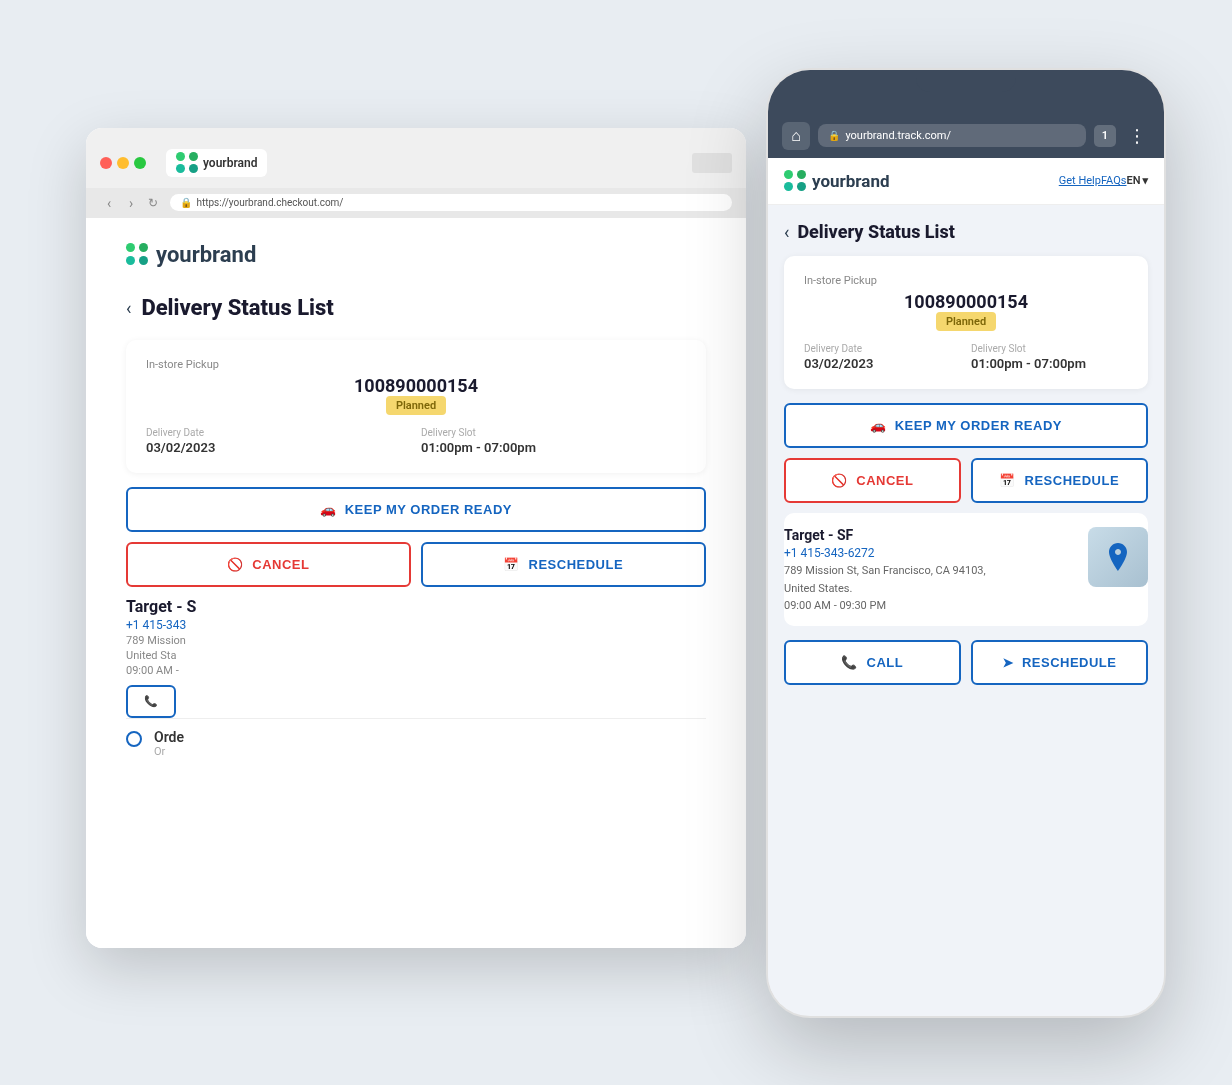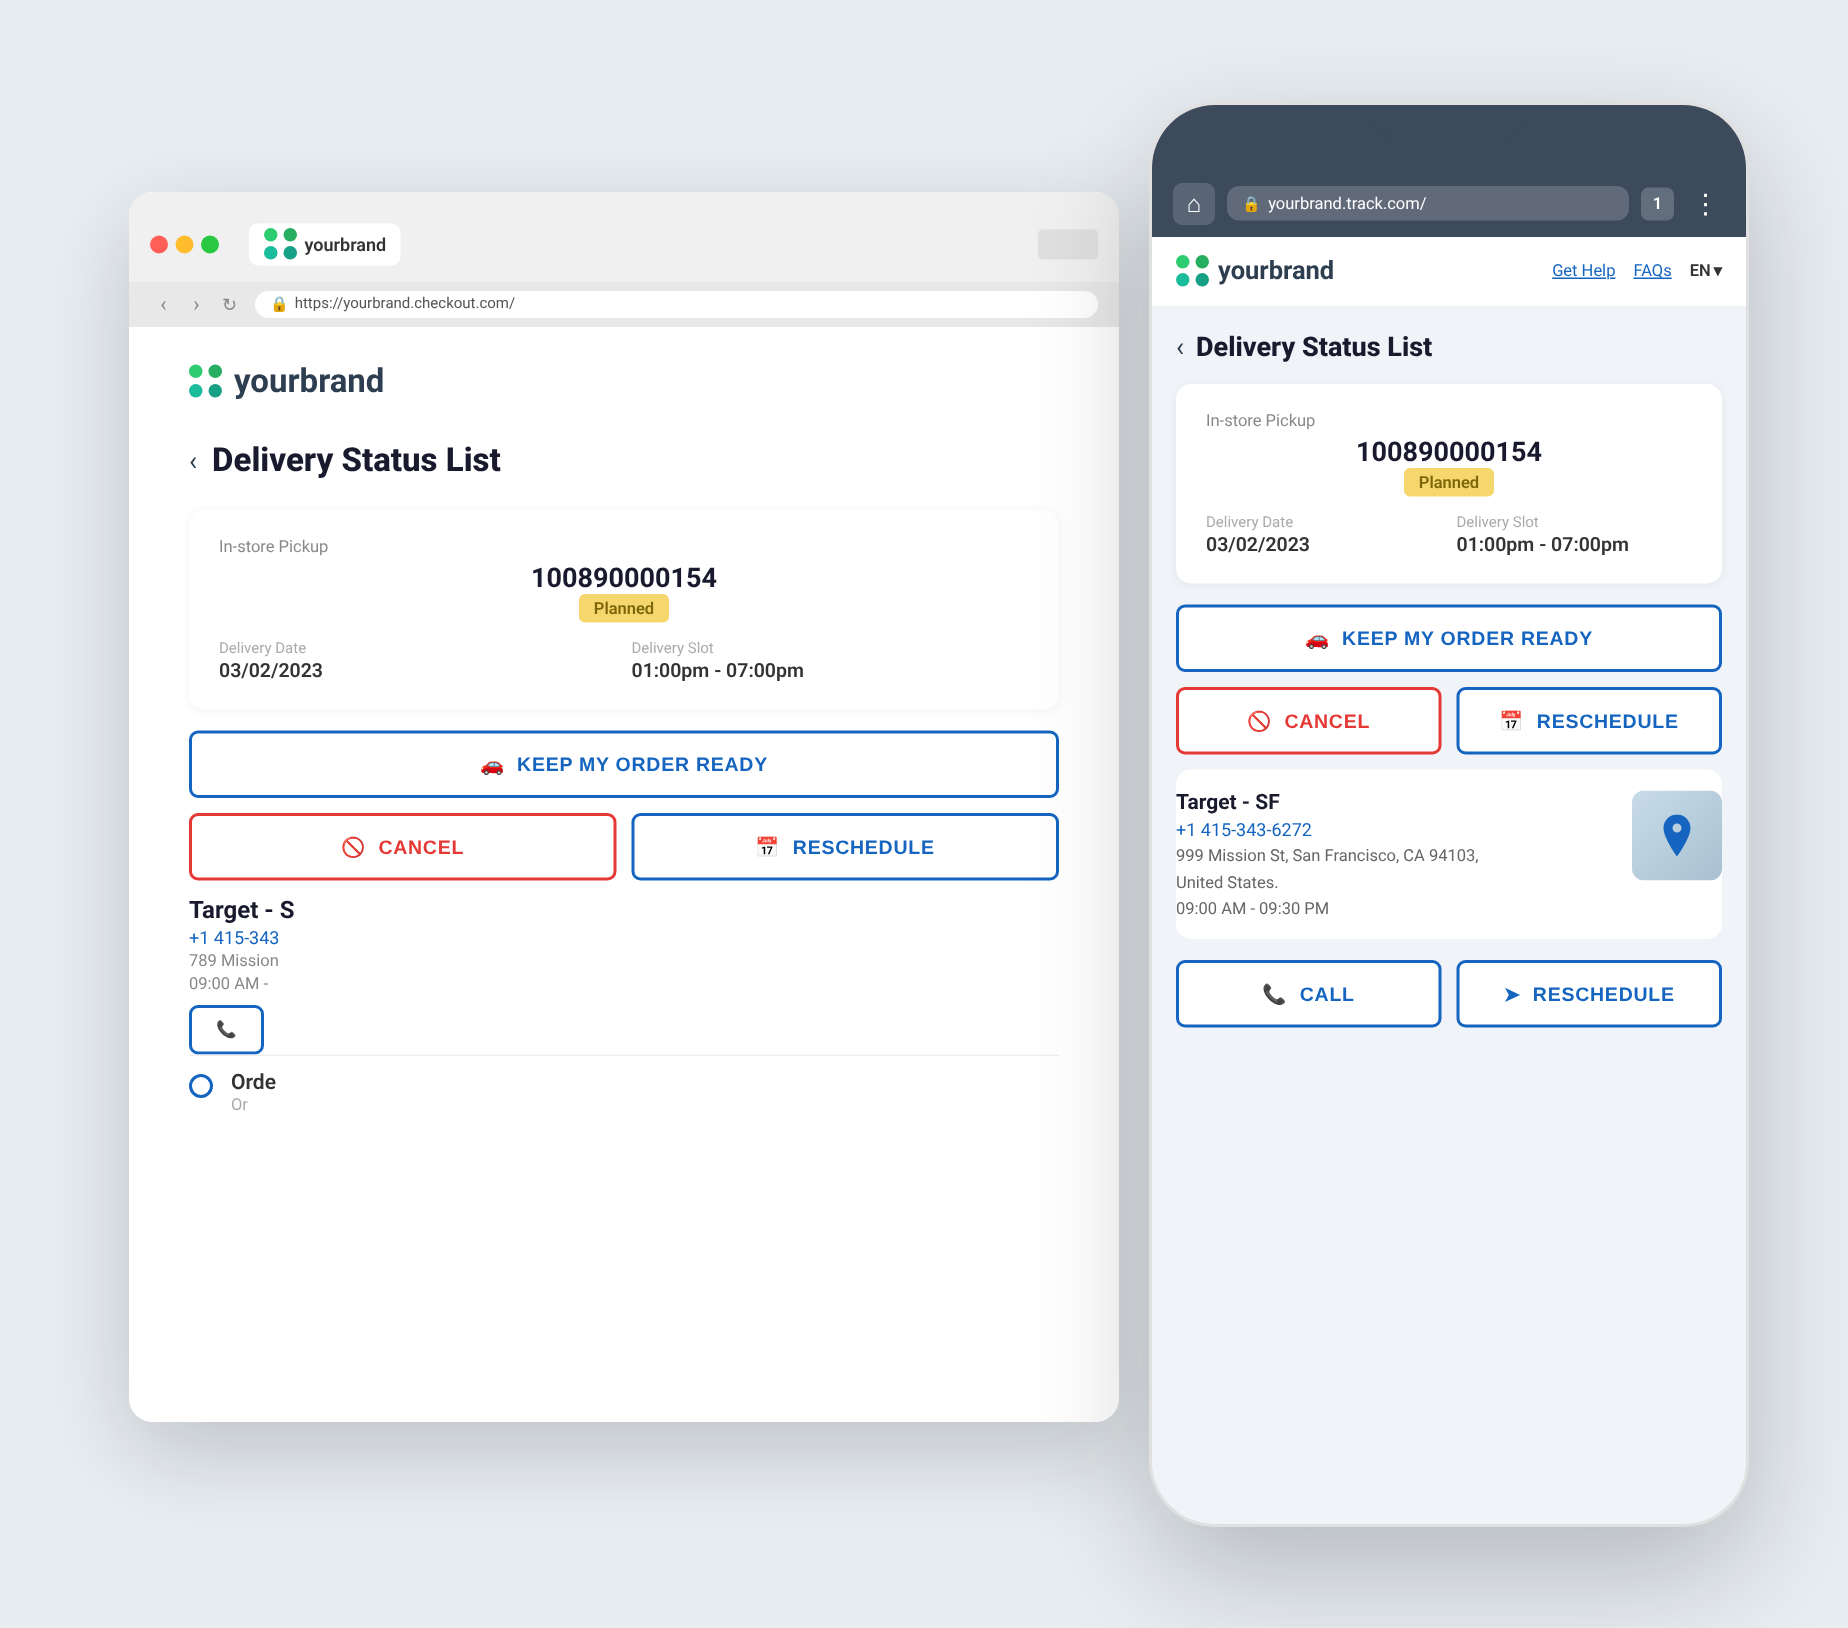--- a/index.html
+++ b/index.html
@@ -358,21 +358,21 @@
 
     .mobile-brand-name {
       font-size: 17px;
       font-weight: 700;
       color: #2c3e50;
     }
 
     .mobile-nav-links {
       display: flex;
       align-items: center;
-      gap: 12px;
+      gap: 0;
     }
 
     .mobile-nav-link {
       font-size: 11px;
       color: #1565c0;
       text-decoration: underline;
       cursor: pointer;
     }
 
     .mobile-nav-lang {
@@ -609,20 +609,21 @@
           <span>📅</span>
           <span>RESCHEDULE</span>
         </button>
       </div>
 
       <div style="display:flex; gap:12px; margin-top:6px; overflow:hidden;">
         <div style="flex:1;">
           <div class="partial-store-name">Target - S</div>
           <div class="partial-phone">+1 415-343</div>
           <div class="partial-address">789 Mission</div>
+          <div class="partial-address">United Sta</div>
           <div class="partial-hours">09:00 AM -</div>
           <div class="partial-btn-row">
             <button class="call-btn">
               <span>📞</span>
             </button>
           </div>
         </div>
       </div>
 
       <div class="order-row">
@@ -711,21 +712,21 @@
           <button class="btn btn-reschedule">
             <span>📅</span>
             <span>RESCHEDULE</span>
           </button>
         </div>
 
         <div class="store-card">
           <div class="store-info">
             <div class="store-name">Target - SF</div>
             <div class="store-phone">+1 415-343-6272</div>
-            <div class="store-address">999 Mission St, San Francisco, CA 94103,</div>
+            <div class="store-address">789 Mission St, San Francisco, CA 94103,</div>
             <div class="store-address">United States.</div>
             <div class="store-hours">09:00 AM - 09:30 PM</div>
           </div>
           <div class="store-map">
             <div class="map-placeholder">
               <svg width="24" height="28" viewBox="0 0 24 28" fill="none">
                 <path d="M12 0C7.03 0 3 4.03 3 9c0 6.75 9 19 9 19s9-12.25 9-19c0-4.97-4.03-9-9-9zm0 12c-1.66 0-3-1.34-3-3s1.34-3 3-3 3 1.34 3 3-1.34 3-3 3z" fill="#1565c0"></path>
               </svg>
             </div>
           </div>

